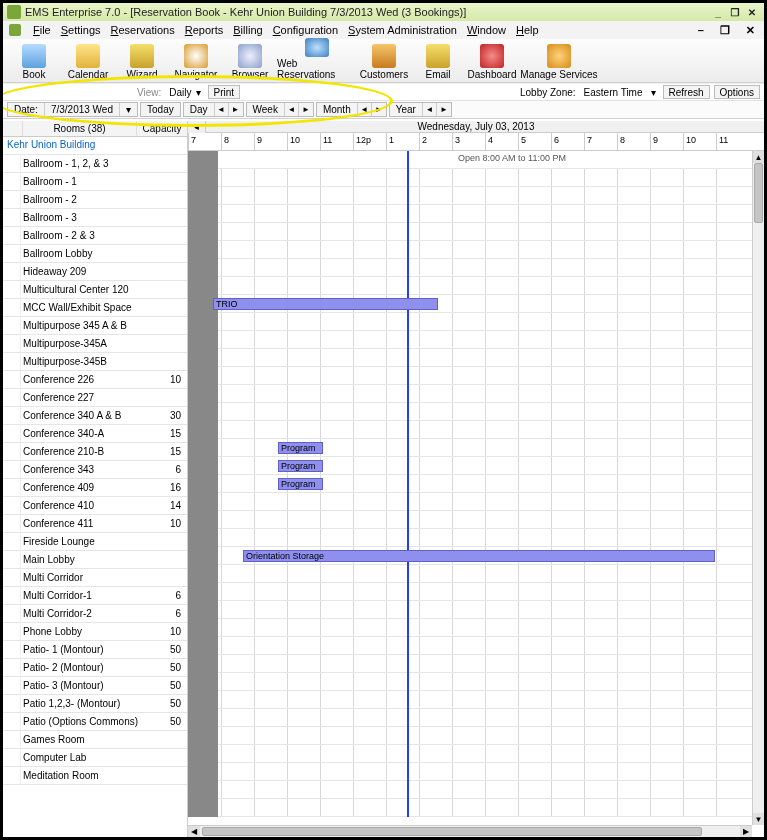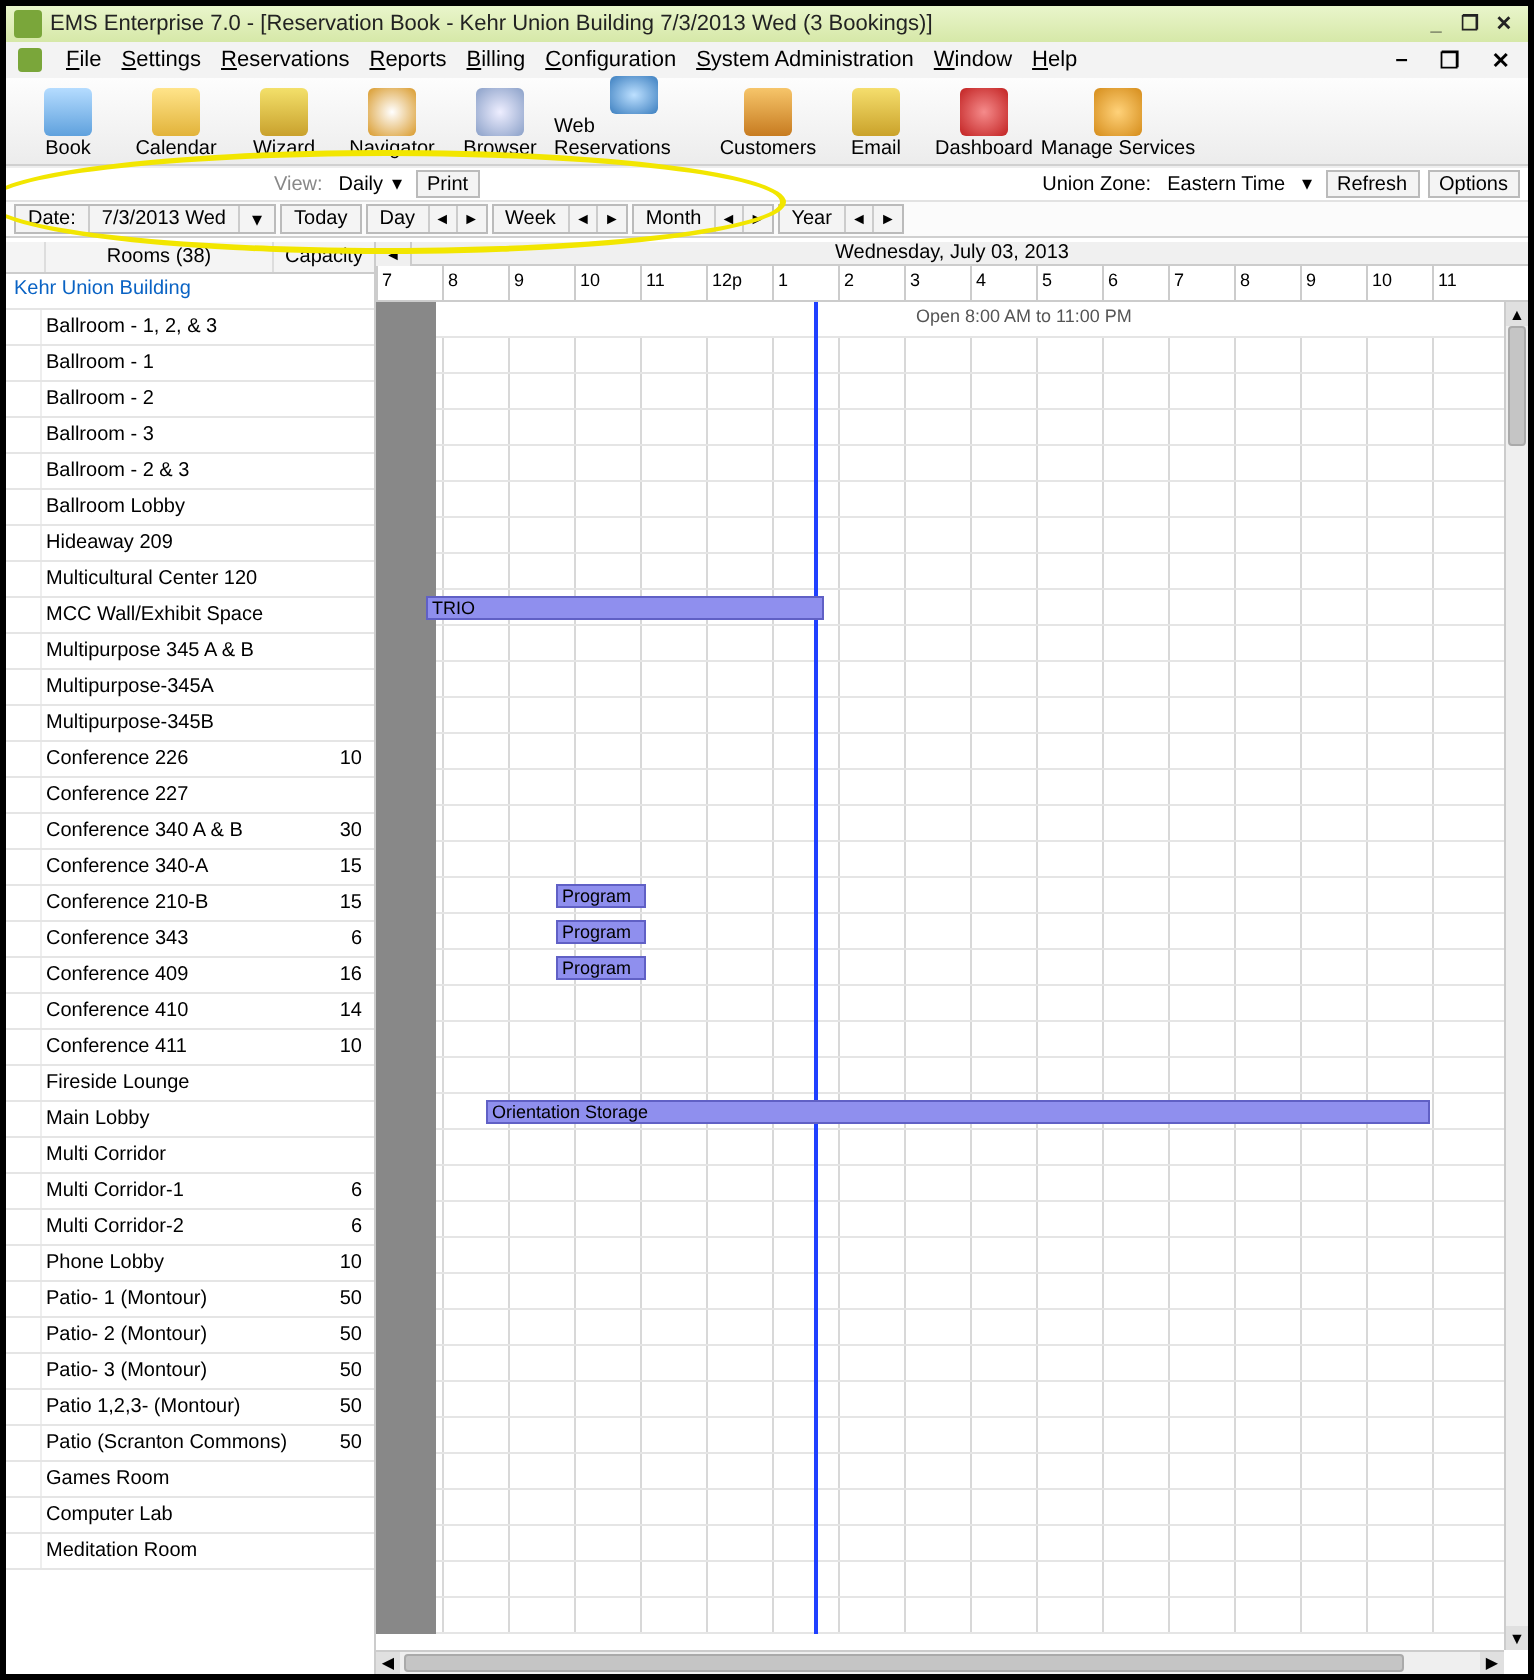--- a/index.html
+++ b/index.html
@@ -164,21 +164,21 @@
     </div>
   </div>
 
 <div class="filterbar">
   <div class="fgroup" style="width:120px;"></div>
   <span class="fsep">View:</span>
   <span style="margin-left:4px;">Daily</span>
   <span class="dd" style="margin-left:2px;">▾</span>
   <span class="fbtn">Print</span>
   <div style="flex:1;"></div>
-  <span>Union Zone:</span>
+  <span>Lobby Zone:</span>
   <span style="margin-left:8px;">Eastern Time</span>
   <span class="dd" style="margin-left:6px;">▾</span>
   <span class="fbtn">Refresh</span>
   <span class="fbtn">Options</span>
 </div>
 
 <div class="navbar">
   <div class="seg">
     <span>Date:</span>
     <span>7/3/2013 Wed</span>
@@ -370,21 +370,21 @@
           <div class="rcell-name">Patio- 3 (Montour)</div>
           <div class="rcell-cap">50</div>
         </div>
         <div class="room-row">
           <div class="rcell-ind"></div>
           <div class="rcell-name">Patio 1,2,3- (Montour)</div>
           <div class="rcell-cap">50</div>
         </div>
         <div class="room-row">
           <div class="rcell-ind"></div>
-          <div class="rcell-name">Patio (Scranton Commons)</div>
+          <div class="rcell-name">Patio (Options Commons)</div>
           <div class="rcell-cap">50</div>
         </div>
         <div class="room-row">
           <div class="rcell-ind"></div>
           <div class="rcell-name">Games Room</div>
           <div class="rcell-cap"></div>
         </div>
         <div class="room-row">
           <div class="rcell-ind"></div>
           <div class="rcell-name">Computer Lab</div>
@@ -1138,21 +1138,21 @@
           <div class="vline hourmark" style="left: 396px;"></div>
           <div class="vline hourmark" style="left: 429px;"></div>
           <div class="vline hourmark" style="left: 462px;"></div>
           <div class="vline hourmark" style="left: 495px;"></div>
           <div class="vline hourmark" style="left: 528px;"></div>
         </div>
         <div style="position: absolute; left: 0px; top: 0px; right: 0px; height: 666px; pointer-events: none;">
           <div class="gray-band" style="left: 0px; width: 30px;"></div>
           <div class="now-line" style="left: 219px;"></div>
         </div>
-        <div class="booking" style="left: 25px; width: 199px; top: 147px; position: absolute;">TRIO</div>
+        <div class="booking" style="left: 25px; width: 225px; top: 147px; position: absolute;">TRIO</div>
         <div class="booking" style="left: 90px; width: 45px; top: 291px; position: absolute;">Program</div>
         <div class="booking" style="left: 90px; width: 45px; top: 309px; position: absolute;">Program</div>
         <div class="booking" style="left: 90px; width: 45px; top: 327px; position: absolute;">Program</div>
         <div class="booking" style="left: 55px; width: 472px; top: 399px; position: absolute;">Orientation Storage</div>
       </div>
     <div class="vscrollbar">
       <div class="sbtn" style="top:0">▲</div>
       <div class="thumb"></div>
       <div class="sbtn" style="bottom:0">▼</div>
     </div>

